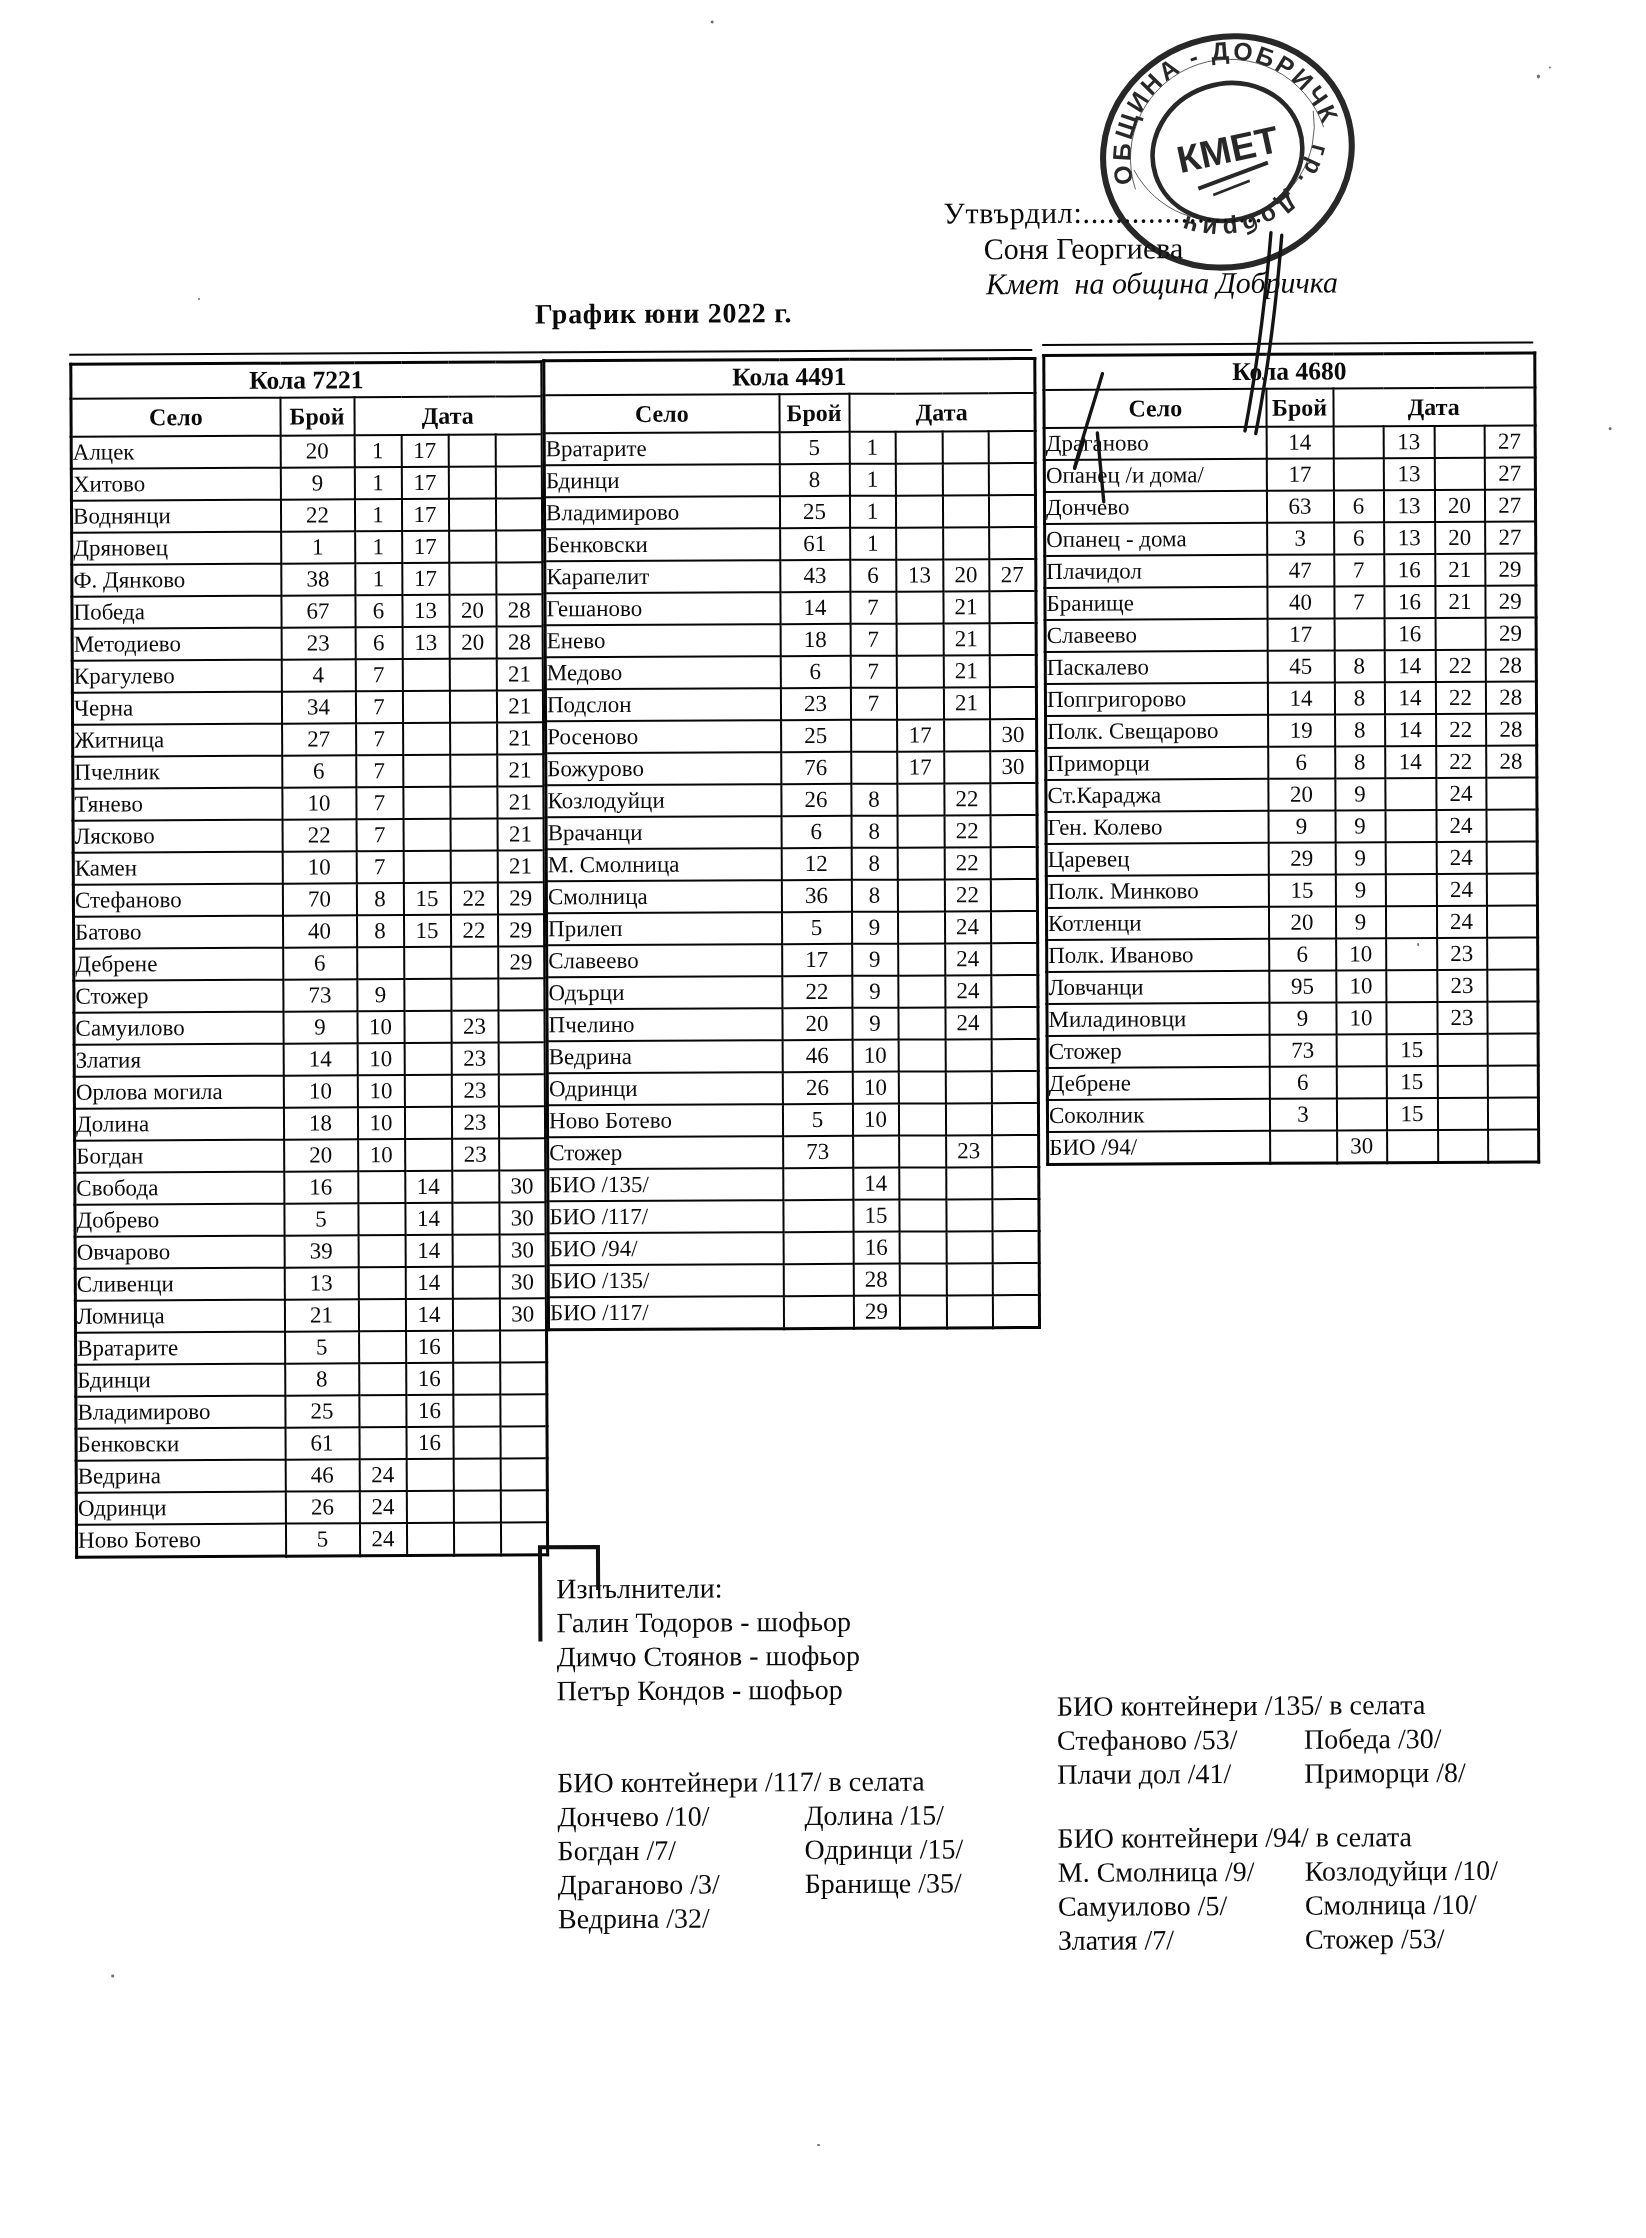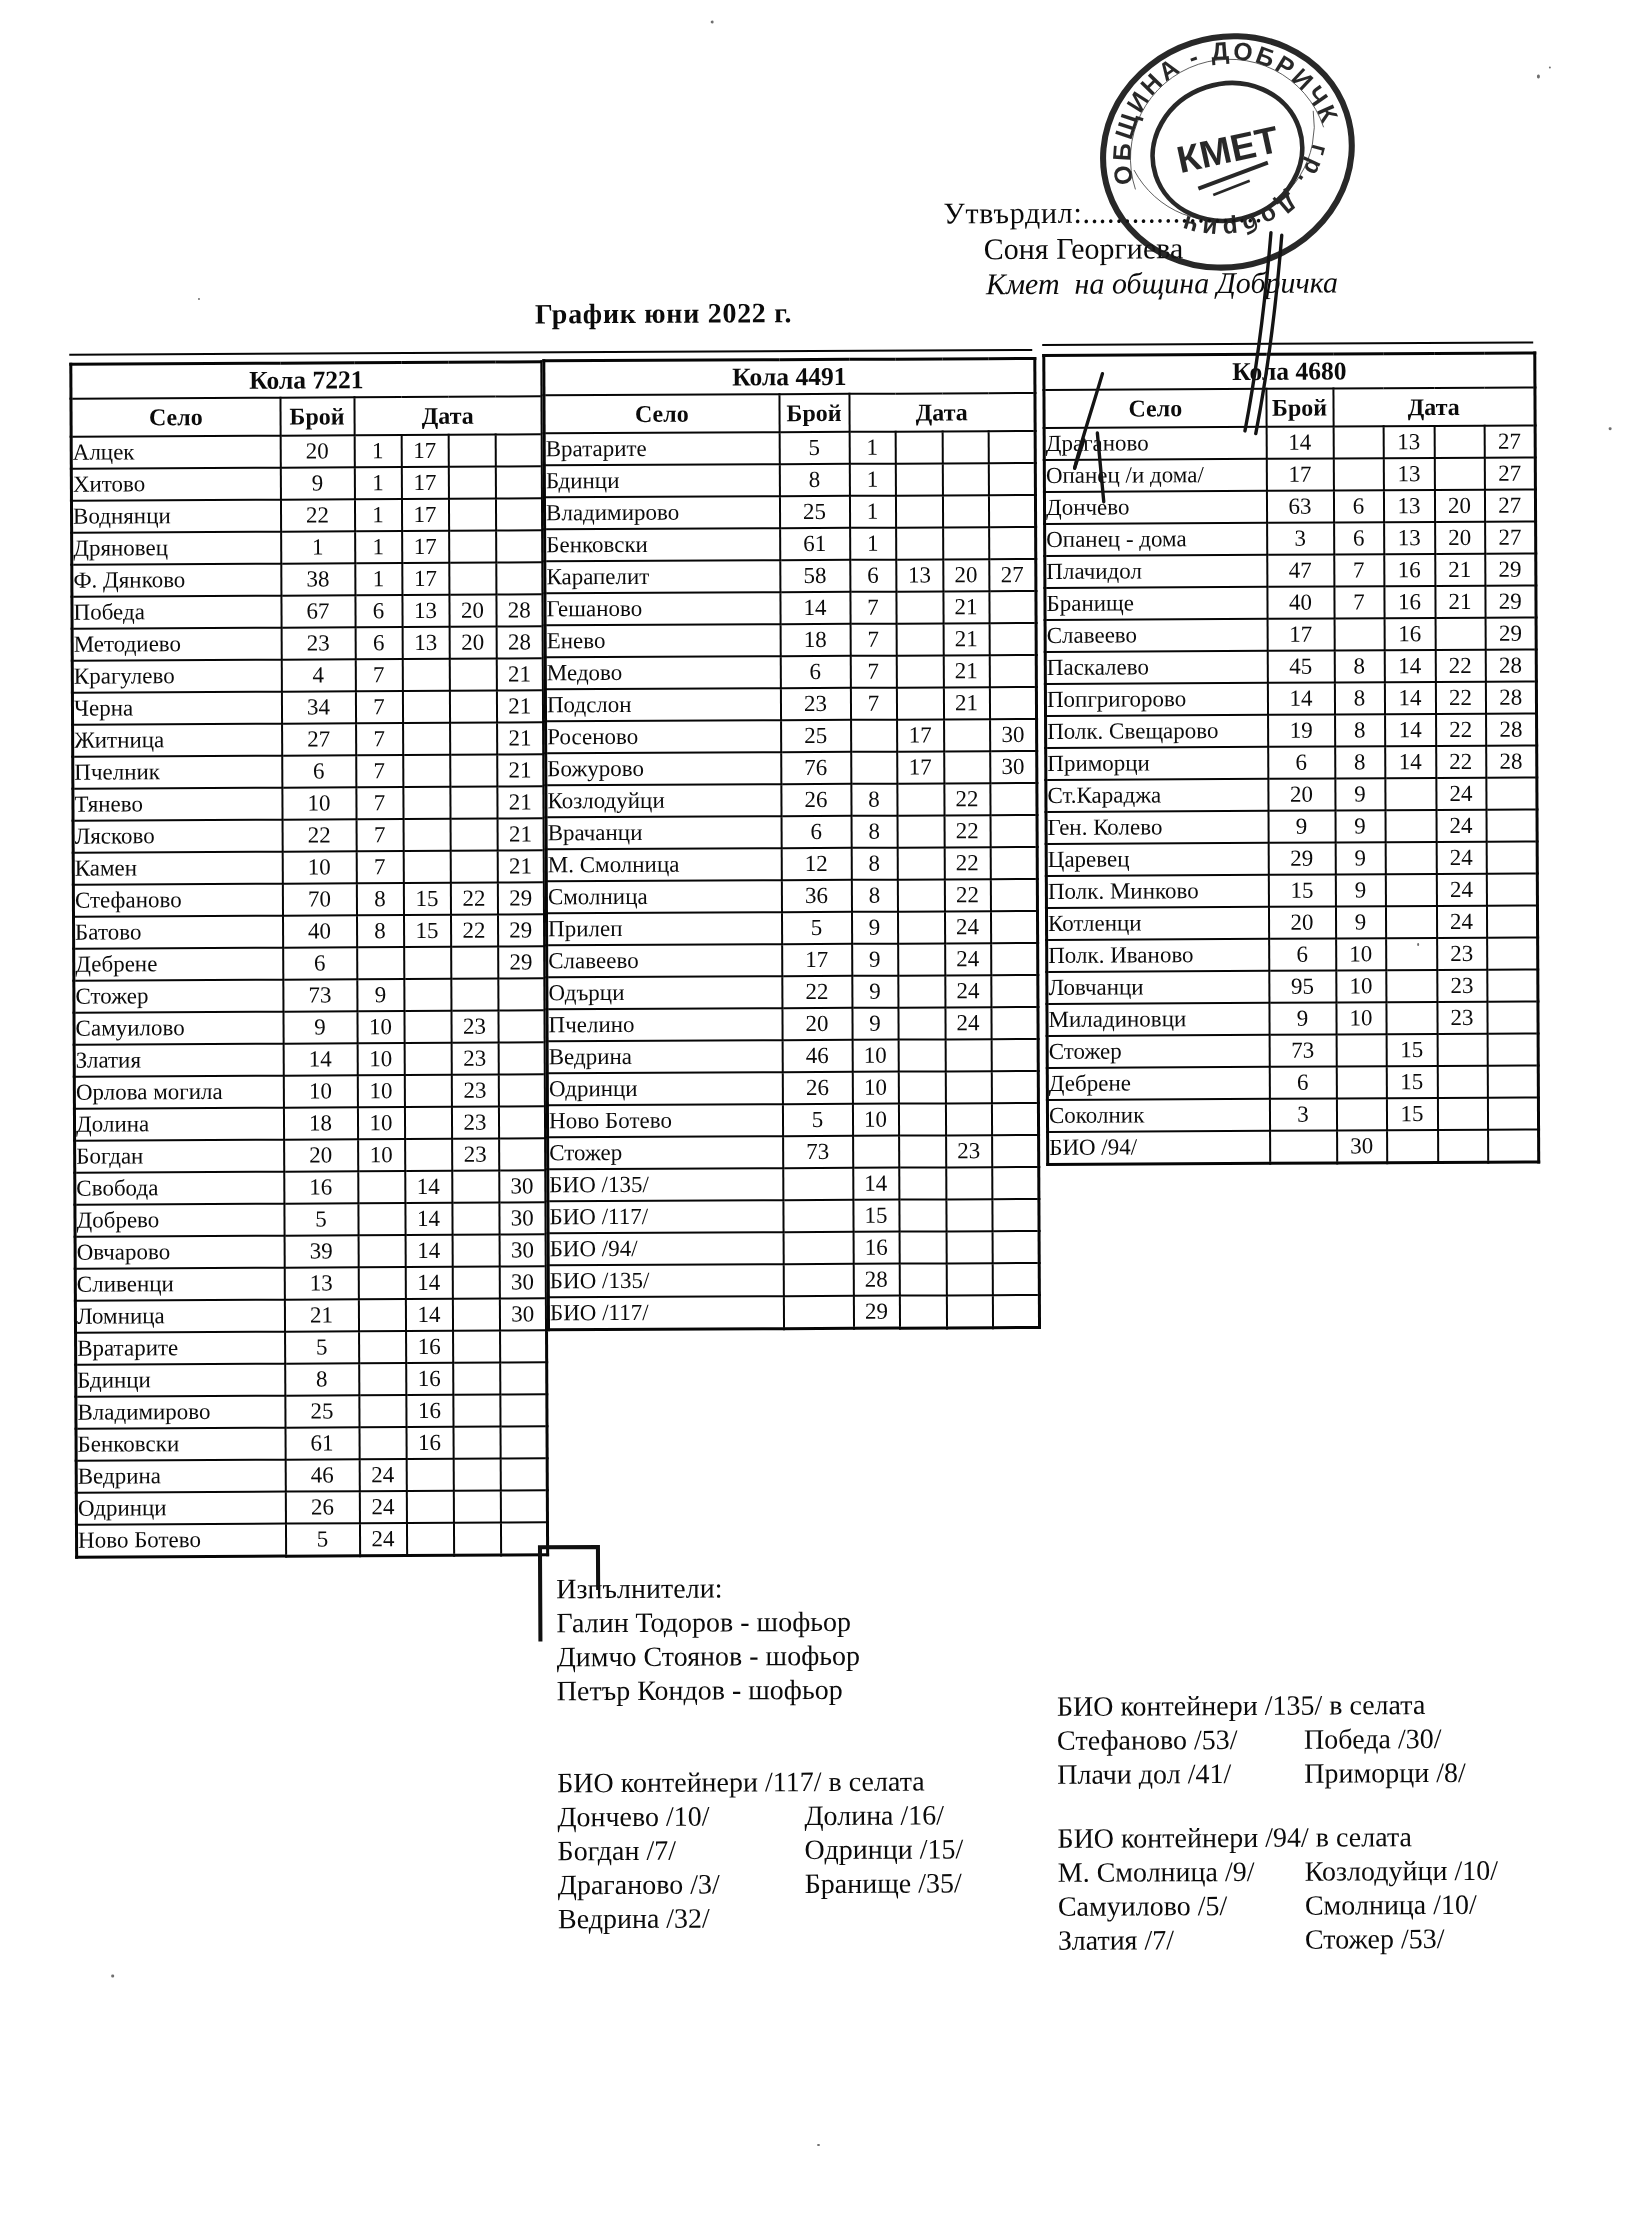--- a/index.html
+++ b/index.html
@@ -409,21 +409,21 @@
           <tr>
             <td class="selo">Бенковски</td>
             <td class="broy">61</td>
             <td class="d">1</td>
             <td class="d"></td>
             <td class="d"></td>
             <td class="d"></td>
           </tr>
           <tr>
             <td class="selo">Карапелит</td>
-            <td class="broy">58</td>
+            <td class="broy">43</td>
             <td class="d">6</td>
             <td class="d">13</td>
             <td class="d">20</td>
             <td class="d">27</td>
           </tr>
           <tr>
             <td class="selo">Гешаново</td>
             <td class="broy">14</td>
             <td class="d">7</td>
             <td class="d"></td>
@@ -833,21 +833,21 @@
         <div class="bio-item">Стефаново /53/</div>
         <div class="bio-item">Победа /30/</div>
         <div class="bio-item">Плачи дол /41/</div>
         <div class="bio-item">Приморци /8/</div>
       </div>
     </div>
   <div class="bio-block bio-117">
       <div class="bio-title">БИО контейнери /117/ в селата</div>
       <div class="bio-grid">
         <div class="bio-item">Дончево /10/</div>
-        <div class="bio-item">Долина /16/</div>
+        <div class="bio-item">Долина /15/</div>
         <div class="bio-item">Богдан /7/</div>
         <div class="bio-item">Одринци /15/</div>
         <div class="bio-item">Драганово /3/</div>
         <div class="bio-item">Бранище /35/</div>
         <div class="bio-item">Ведрина /32/</div>
         <div class="bio-item"></div>
       </div>
     </div>
   <div class="bio-block bio-94">
       <div class="bio-title">БИО контейнери /94/ в селата</div>

